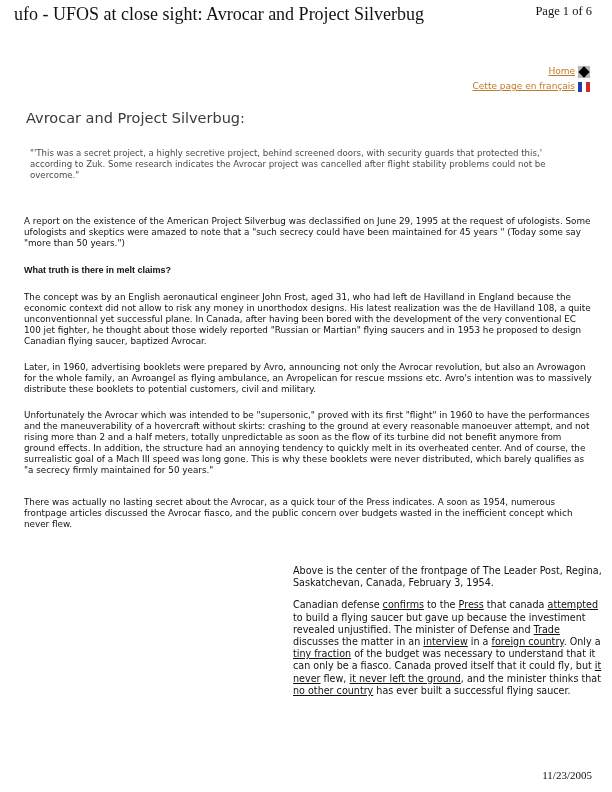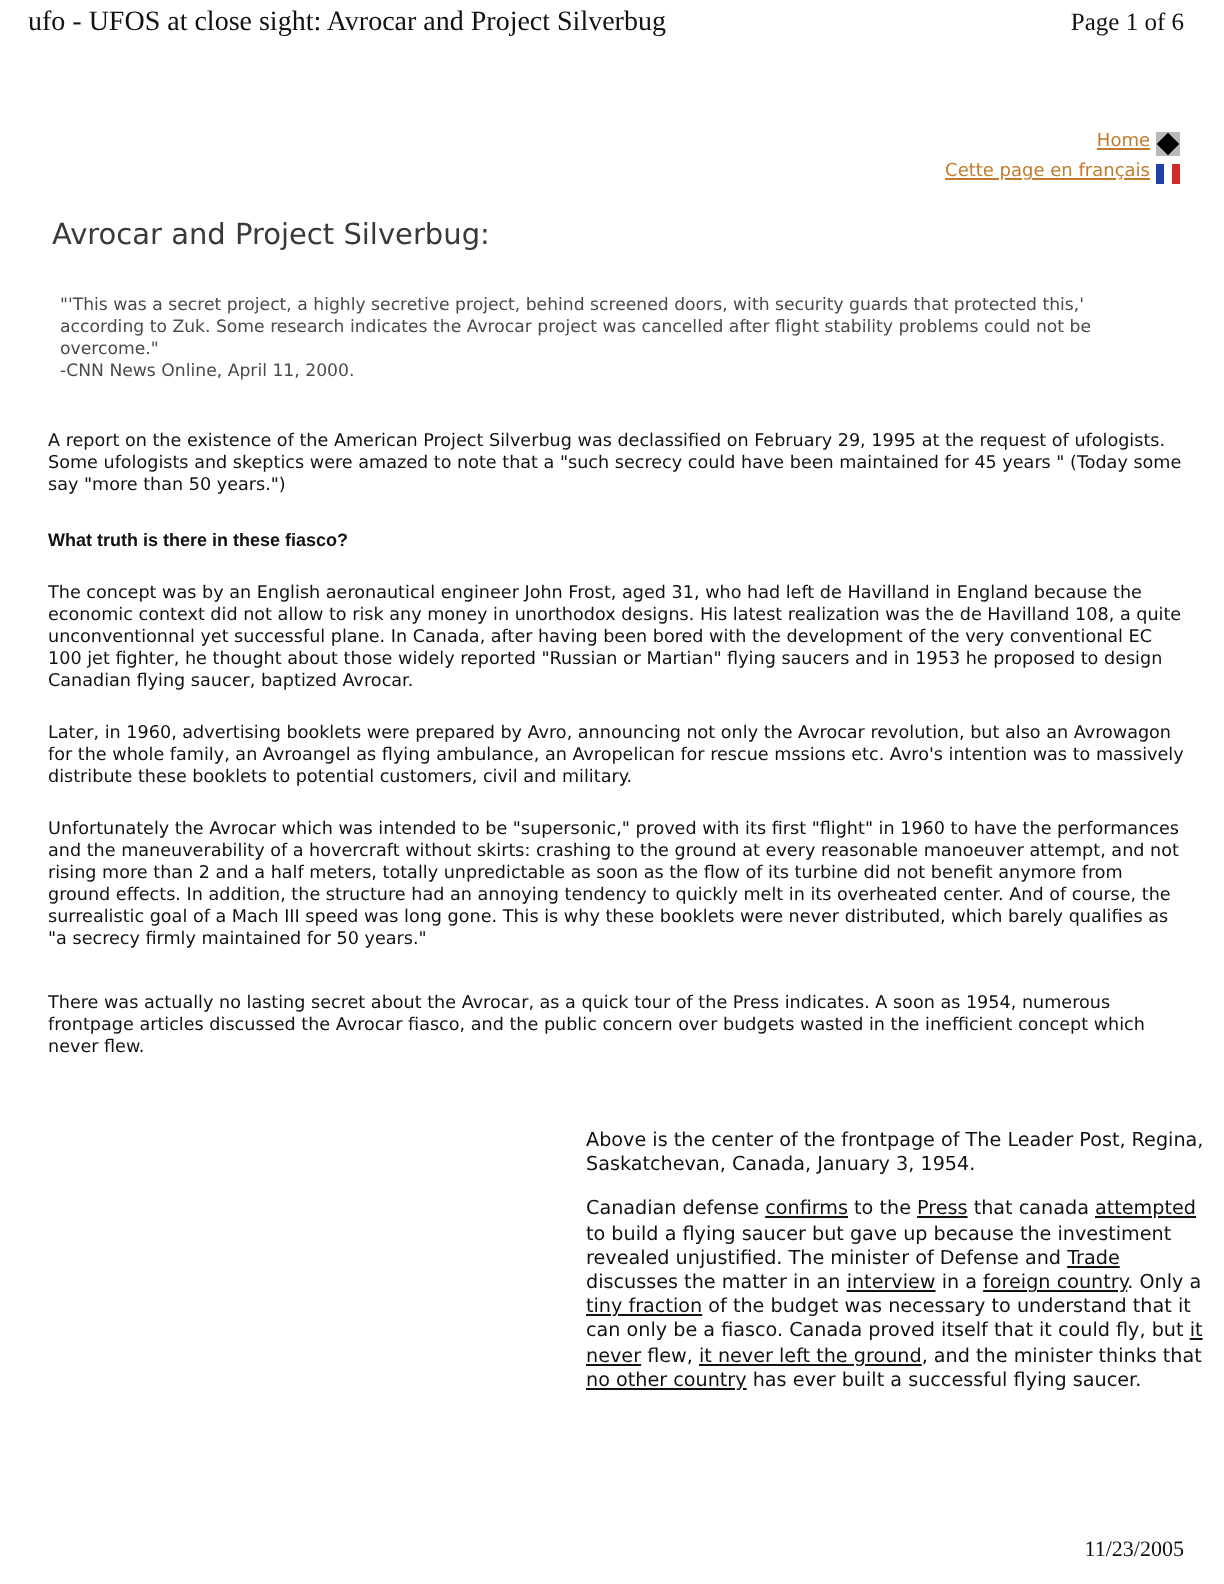--- a/index.html
+++ b/index.html
@@ -1,20 +1,20 @@
 <!DOCTYPE html>
 <html><head>
 <meta charset="utf-8">
 <style>
   html, body { margin: 0; padding: 0; background: #ffffff; }
   body { width: 612px; height: 792px; position: relative; overflow: hidden; color: #111; }
   .serif { font-family: "Liberation Serif", serif; }
   .sans { font-family: "DejaVu Sans", sans-serif; }
 
-  .hdr-title { position: absolute; left: 14px; top: 4px; font-size: 14px; }
+  .hdr-title { position: absolute; left: 14px; top: 4px; font-size: 18px; }
   .hdr-page { position: absolute; right: 20px; top: 4px; font-size: 12.5px; margin-left: 16px; }
 
   .nav { position: absolute; right: 22px; top: 64px; text-align: right; font-size: 9px; line-height: 15px; }
   .nav-row { display: flex; justify-content: flex-end; align-items: center; gap: 3px; }
   .nav a { color: #c07a2a; text-decoration: underline; }
   .home-icon { width: 12px; height: 12px; background: #b9b9b9; display: inline-flex; align-items: center; justify-content: center; }
   .home-icon span { width: 8px; height: 8px; background: #000; transform: rotate(45deg); display: block; }
   .flag-icon { display: inline-flex; width: 12px; height: 10px; }
   .flag-icon i { flex: 1; display: block; }
 
@@ -53,29 +53,28 @@
         <i style="background:#ffffff"></i>
         <i style="background:#d22b2b"></i>
     </span>
   </div>
 </div>
 
 <div class="title sans">Avrocar and Project Silverbug:</div>
 
 <div class="quote sans">
   <div>"'This was a secret project, a highly secretive project, behind screened doors, with security guards that protected this,' according to Zuk. Some research indicates the Avrocar project was cancelled after flight stability problems could not be overcome."</div>
-  <div>-CNN News Online, April 11, 2000.</div>
 </div>
 
-<div class="para sans" style="top:216px">A report on the existence of the American Project Silverbug was declassified on February 29, 1995 at the request of ufologists. Some ufologists and skeptics were amazed to note that a "such secrecy could have been maintained for 45 years " (Today some say "more than 50 years.")</div>
-<div class="h2" style="top:265px">What truth is there in these fiasco?</div>
+<div class="para sans" style="top:216px">A report on the existence of the American Project Silverbug was declassified on June 29, 1995 at the request of ufologists. Some ufologists and skeptics were amazed to note that a "such secrecy could have been maintained for 45 years " (Today some say "more than 50 years.")</div>
+<div class="h2" style="top:265px">What truth is there in melt claims?</div>
 <div class="para sans" style="top:292px">The concept was by an English aeronautical engineer John Frost, aged 31, who had left de Havilland in England because the economic context did not allow to risk any money in unorthodox designs. His latest realization was the de Havilland 108, a quite unconventionnal yet successful plane. In Canada, after having been bored with the development of the very conventional EC 100 jet fighter, he thought about those widely reported "Russian or Martian" flying saucers and in 1953 he proposed to design Canadian flying saucer, baptized Avrocar.</div>
 <div class="para sans" style="top:362px">Later, in 1960, advertising booklets were prepared by Avro, announcing not only the Avrocar revolution, but also an Avrowagon for the whole family, an Avroangel as flying ambulance, an Avropelican for rescue mssions etc. Avro's intention was to massively distribute these booklets to potential customers, civil and military.</div>
 <div class="para sans" style="top:410px">Unfortunately the Avrocar which was intended to be "supersonic," proved with its first "flight" in 1960 to have the performances and the maneuverability of a hovercraft without skirts: crashing to the ground at every reasonable manoeuver attempt, and not rising more than 2 and a half meters, totally unpredictable as soon as the flow of its turbine did not benefit anymore from ground effects. In addition, the structure had an annoying tendency to quickly melt in its overheated center. And of course, the surrealistic goal of a Mach III speed was long gone. This is why these booklets were never distributed, which barely qualifies as "a secrecy firmly maintained for 50 years."</div>
 <div class="para sans" style="top:497px">There was actually no lasting secret about the Avrocar, as a quick tour of the Press indicates. A soon as 1954, numerous frontpage articles discussed the Avrocar fiasco, and the public concern over budgets wasted in the inefficient concept which never flew.</div>
 
 <div class="col sans" style="top:553px">
-  <p class="col-p" style="margin-top:12px">Above is the center of the frontpage of The Leader Post, Regina, Saskatchevan, Canada, January 3, 1954.</p>
+  <p class="col-p" style="margin-top:12px">Above is the center of the frontpage of The Leader Post, Regina, Saskatchevan, Canada, February 3, 1954.</p>
   <p class="col-p" style="margin-top:10px" id="summary"><span>Canadian defense </span><u>confirms</u><span> to the </span><u>Press</u><span> that canada </span><u>attempted</u><span> to build a flying saucer but gave up because the investiment revealed unjustified. The minister of Defense and </span><u>Trade</u><span> discusses the matter in an </span><u>interview</u><span> in a </span><u>foreign country</u><span>. Only a </span><u>tiny fraction</u><span> of the budget was necessary to understand that it can only be a fiasco. Canada proved itself that it could fly, but </span><u>it never</u><span> flew, </span><u>it never left the ground</u><span>, and the minister thinks that </span><u>no other country</u><span> has ever built a successful flying saucer.</span></p>
 </div>
 
 <div class="ftr-url serif">http://ufologie.net/htm/silverbug.htm</div>
 <div class="ftr-date serif">11/23/2005</div>
 
 </body></html>

